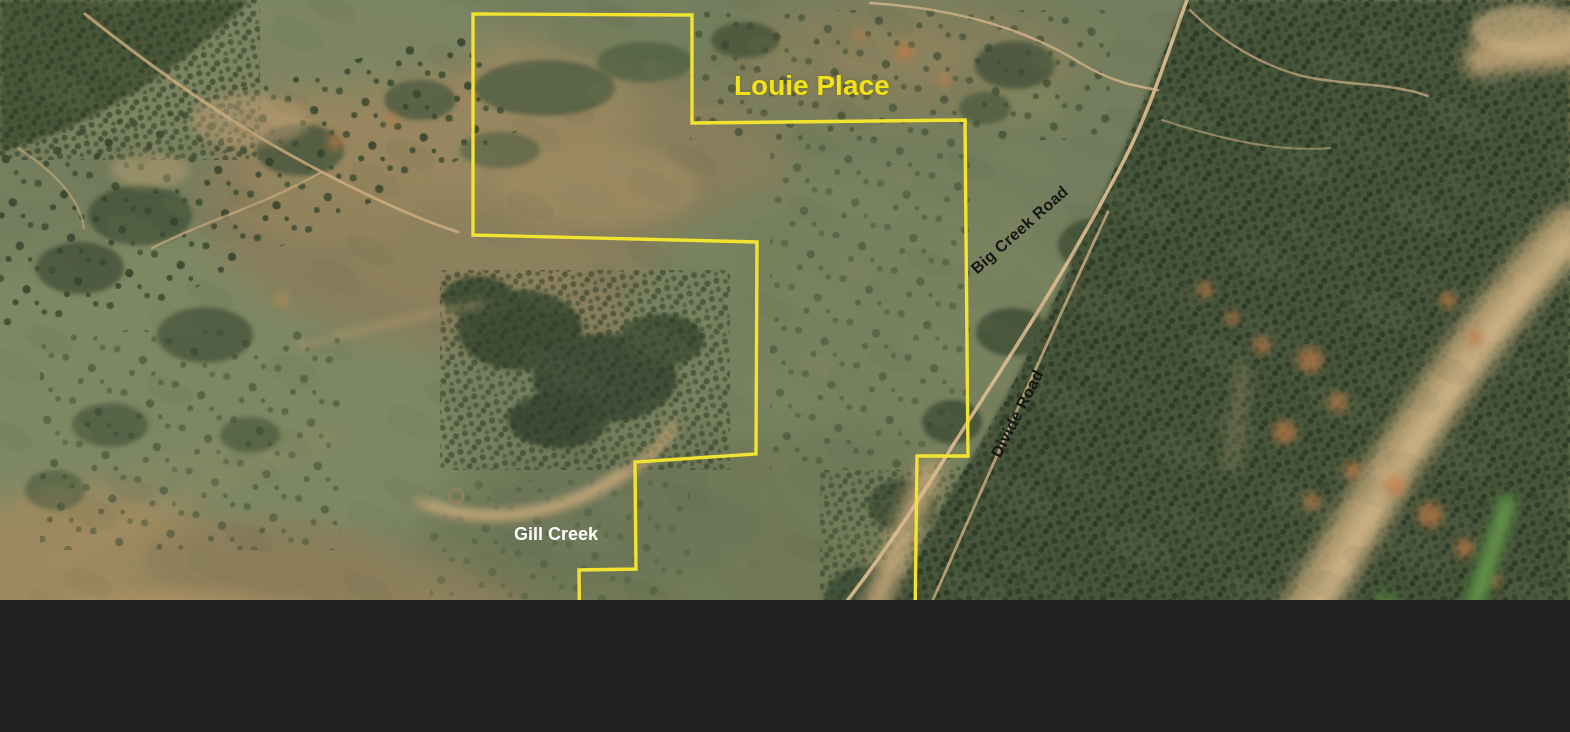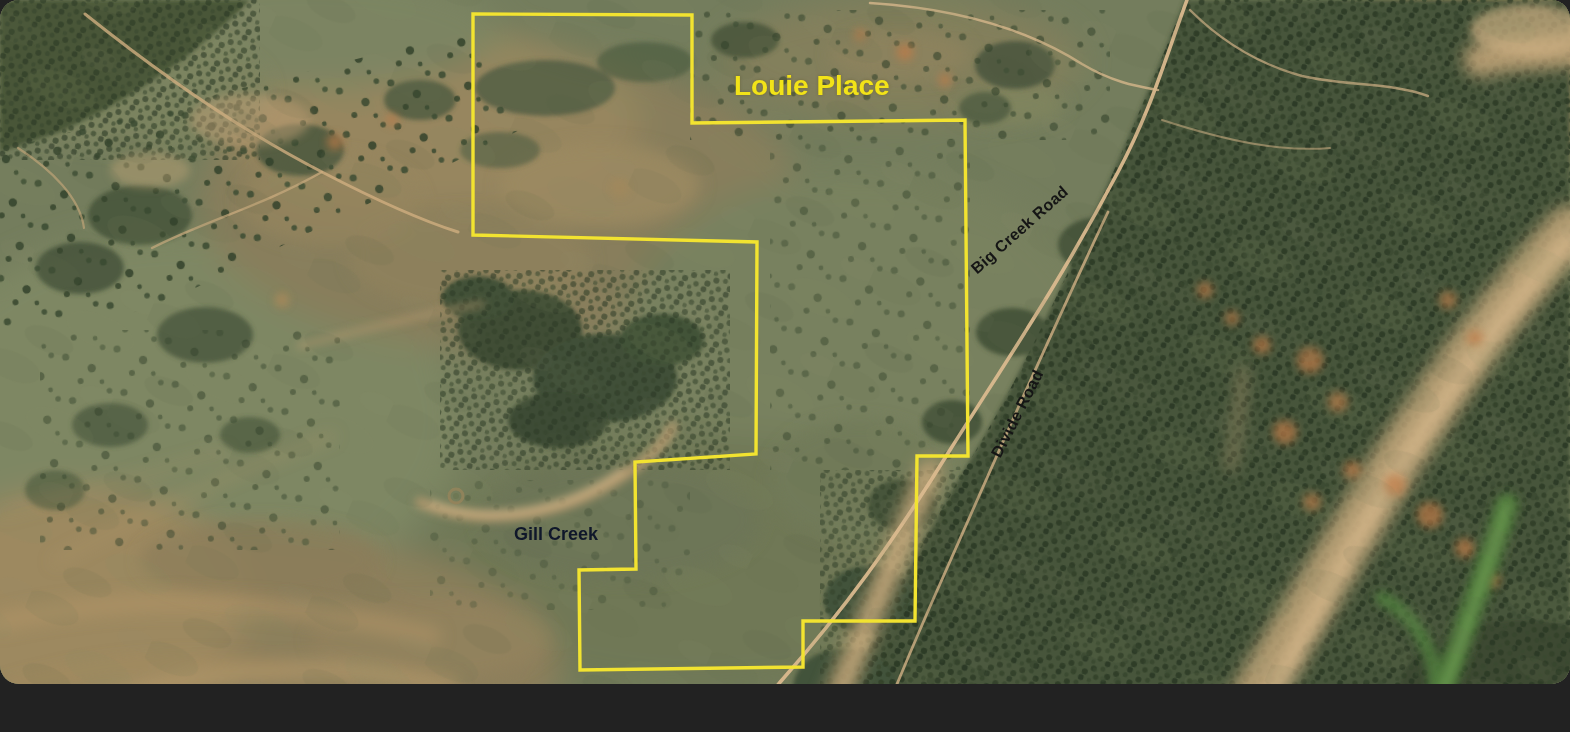--- a/index.html
+++ b/index.html
@@ -1,32 +1,32 @@
 <!DOCTYPE html>
 <html><head>
 <meta charset="utf-8">
 <style>
   html,body{margin:0;padding:0;background:#222;}
   .stage{
-    position:relative;width:1570px;height:684px;overflow:hidden;
-    background:#747d5d;font-family:"Liberation Sans",sans-serif;border-radius:19px;
+    position:relative;width:1570px;height:600px;overflow:hidden;
+    background:#747d5d;font-family:"Liberation Sans",sans-serif;
   }
   .terrain{position:absolute;left:0;top:0;display:block;}
   .label{position:absolute;white-space:nowrap;line-height:1;}
   .property-label{
     left:734px;top:72px;font-size:28px;font-weight:bold;color:#f2e318;
     text-shadow:0 0 3px rgba(80,60,0,.35);
   }
   .road-label{
     font-size:16px;font-weight:bold;color:#151515;line-height:16px;
     transform-origin:left bottom;letter-spacing:.3px;
   }
   .big-creek{left:979px;top:261px;transform:rotate(-41.5deg);}
   .divide{left:1003px;top:444px;transform:rotate(-63deg);}
-  .creek-label{left:514px;top:525px;font-size:18px;font-weight:bold;color:#0f172a;}
+  .creek-label{left:514px;top:525px;font-size:18px;font-weight:bold;color:#ffffff;}
 </style>
 </head>
 <body>
 
 <div class="stage">
 
   <svg class="terrain" width="1570" height="732" viewBox="0 0 1570 732" xmlns="http://www.w3.org/2000/svg">
     <defs>
       <filter id="b16" x="-50%" y="-50%" width="200%" height="200%">
           <feGaussianBlur stdDeviation="16"></feGaussianBlur>

